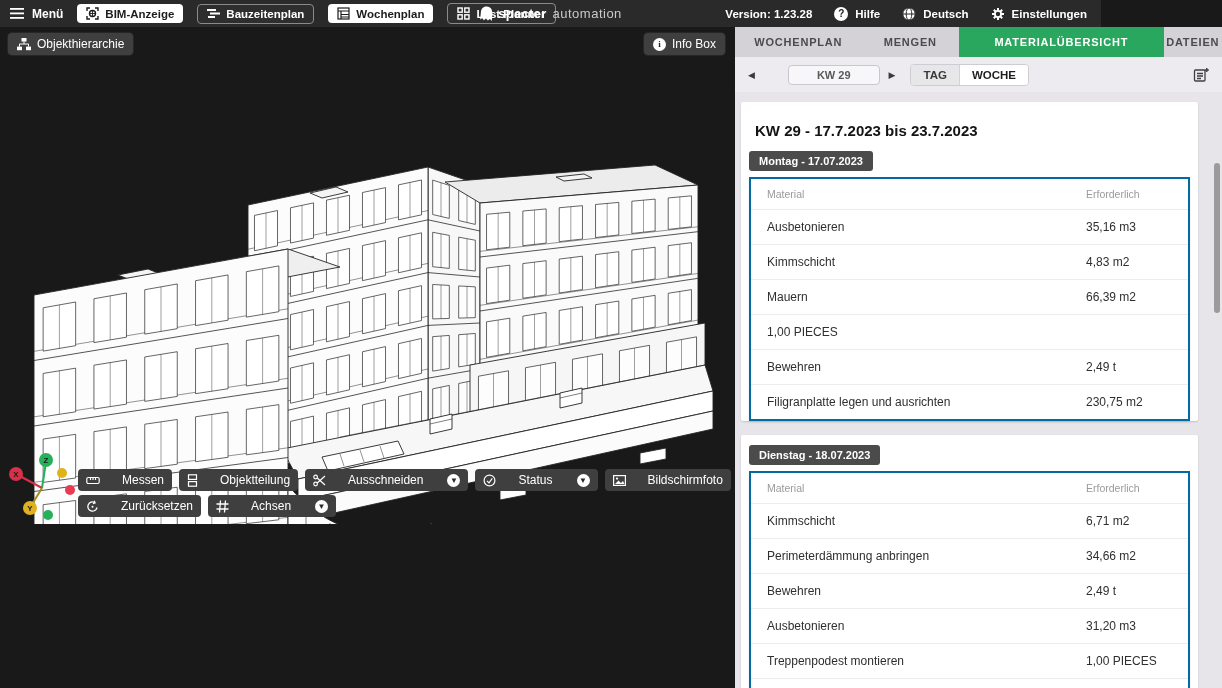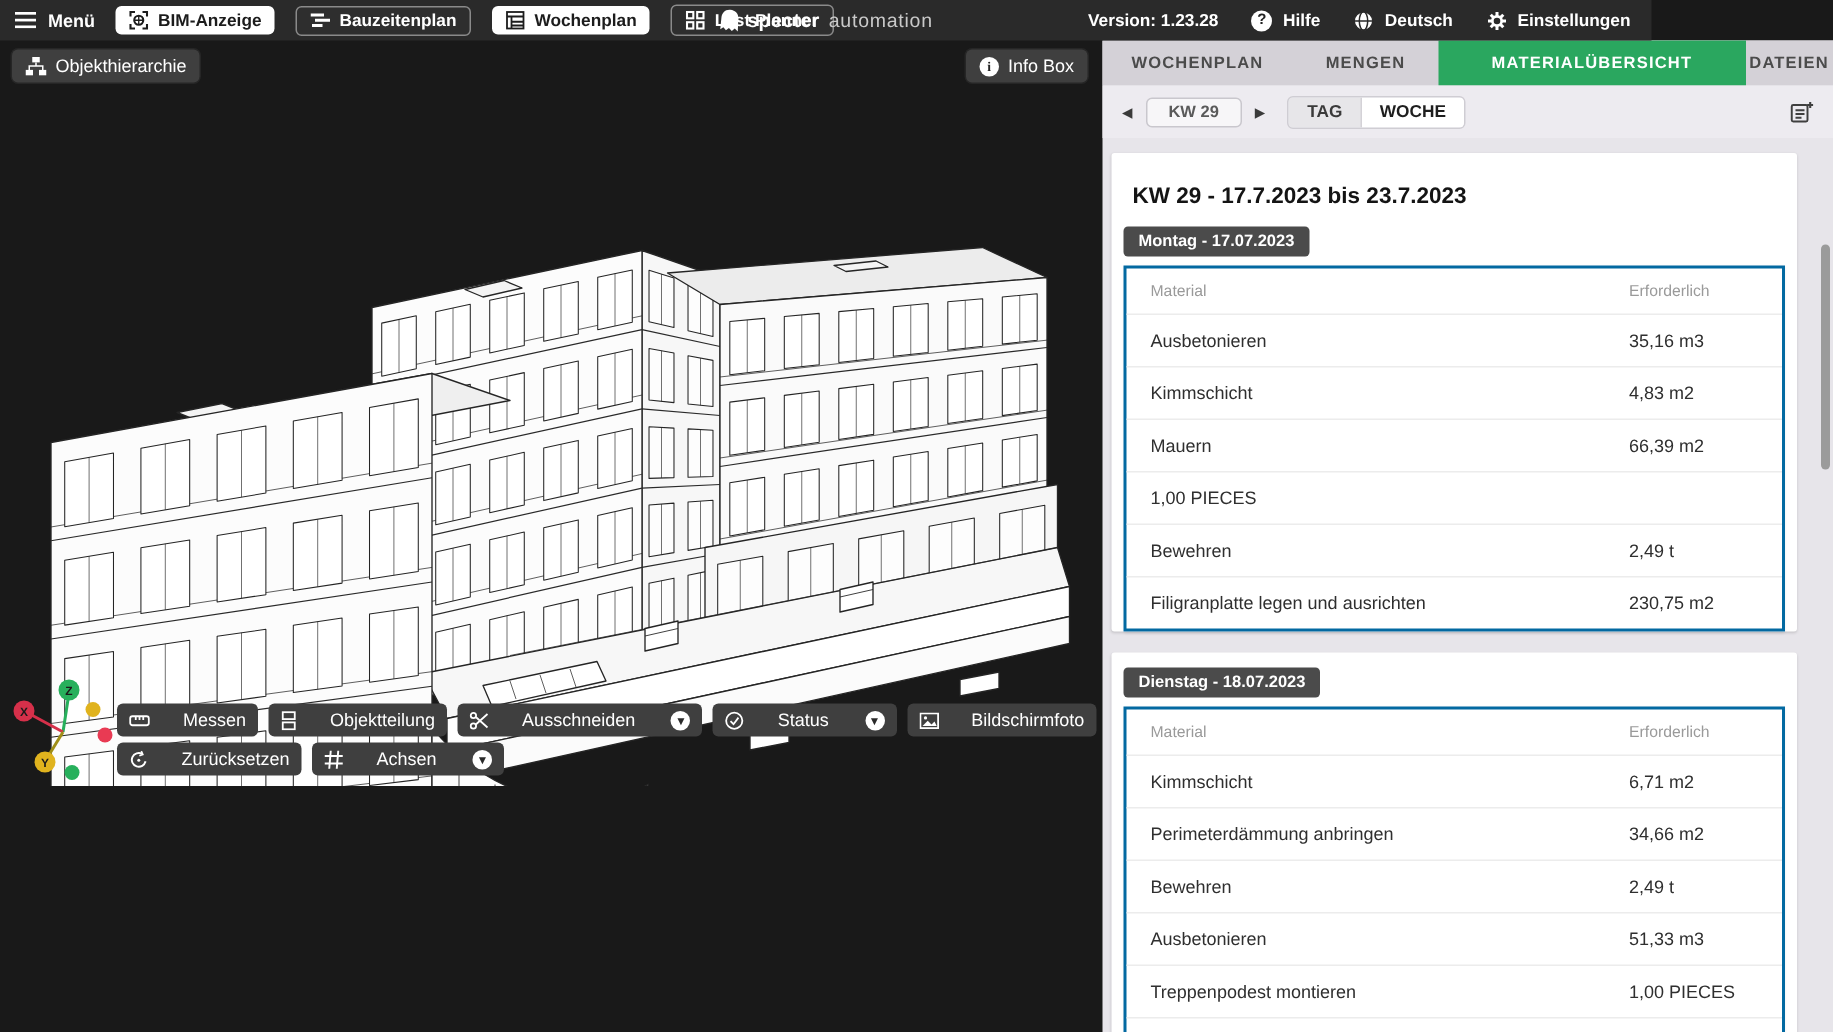--- a/index.html
+++ b/index.html
@@ -53,22 +53,22 @@
            background:#e7e5ea; display:flex; flex-direction:column; }
   .tabs { height:30px; background:#d4d1d7; display:flex; flex-shrink:0; }
   .tab { display:flex; align-items:center; justify-content:center; font-size:11px;
          font-weight:bold; letter-spacing:.8px; color:#4b4b4b; cursor:pointer; }
   .tab.t0 { flex:0 0 26%; } .tab.t1 { flex:0 0 20%; } .tab.t2 { flex:0 0 42%; } .tab.t3 { flex:0 0 12%; }
   .tab.active { background:#2aa75f; color:#fff; }
 
   .subheader { height:35px; background:#edebf0; display:flex; align-items:center;
                gap:9px; padding:0 13px; flex-shrink:0; }
   .arrow { font-size:9px; color:#3a3a3a; cursor:pointer; }
-  .kw-btn { border:1px solid #c9c7cd; background:#f7f6f8; border-radius:4px; padding:3px 14px;
-            font-size:11px; font-weight:bold; color:#5a5a5a; cursor:pointer; }
+  .kw-btn { border:1px solid #c9c7cd; background:#f7f6f8; border-radius:4px; padding:3px 28px;
+            font-size:11px; font-weight:bold; color:#5a5a5a; cursor:pointer;margin-left:24px; }
   .toggle { display:flex; border:1px solid #cfcdd3; border-radius:4px; overflow:hidden; margin-left:6px; }
   .tg { padding:4px 12px; font-size:11.5px; font-weight:bold; cursor:pointer; }
   .tg.day { background:#e7e6e9; color:#3a3a3a; border-right:1px solid #d4d2d7; }
   .tg.week { background:#fff; color:#1e1e1e; }
   .note-add { margin-left:auto; cursor:pointer; display:flex; align-items:center; }
 
   .content { flex:1; overflow:hidden; padding:10px 24px 0 6px; position:relative; }
   .card { background:#fff; border-radius:2px; box-shadow:0 1px 2px rgba(0,0,0,.15); margin-bottom:12px; }
   .week-heading { font-size:15px; font-weight:bold; color:#141414; padding:20px 14px 12px; }
   .day-badge { display:inline-block; background:#4b4b4b; color:#fff; font-size:11px; font-weight:bold;
@@ -616,21 +616,21 @@
               <div class="mt-row">
                 <div class="mt-mat">Perimeterdämmung anbringen</div>
                 <div class="mt-req">34,66 m2</div>
               </div>
               <div class="mt-row">
                 <div class="mt-mat">Bewehren</div>
                 <div class="mt-req">2,49 t</div>
               </div>
               <div class="mt-row">
                 <div class="mt-mat">Ausbetonieren</div>
-                <div class="mt-req">51,33 m3</div>
+                <div class="mt-req">31,20 m3</div>
               </div>
               <div class="mt-row">
                 <div class="mt-mat">Treppenpodest montieren</div>
                 <div class="mt-req">1,00 PIECES</div>
               </div>
               <div class="mt-row">
                 <div class="mt-mat">Tronsolenlager und Dämmung einbauen</div>
                 <div class="mt-req">0,47 m</div>
               </div>
             </div></div>

